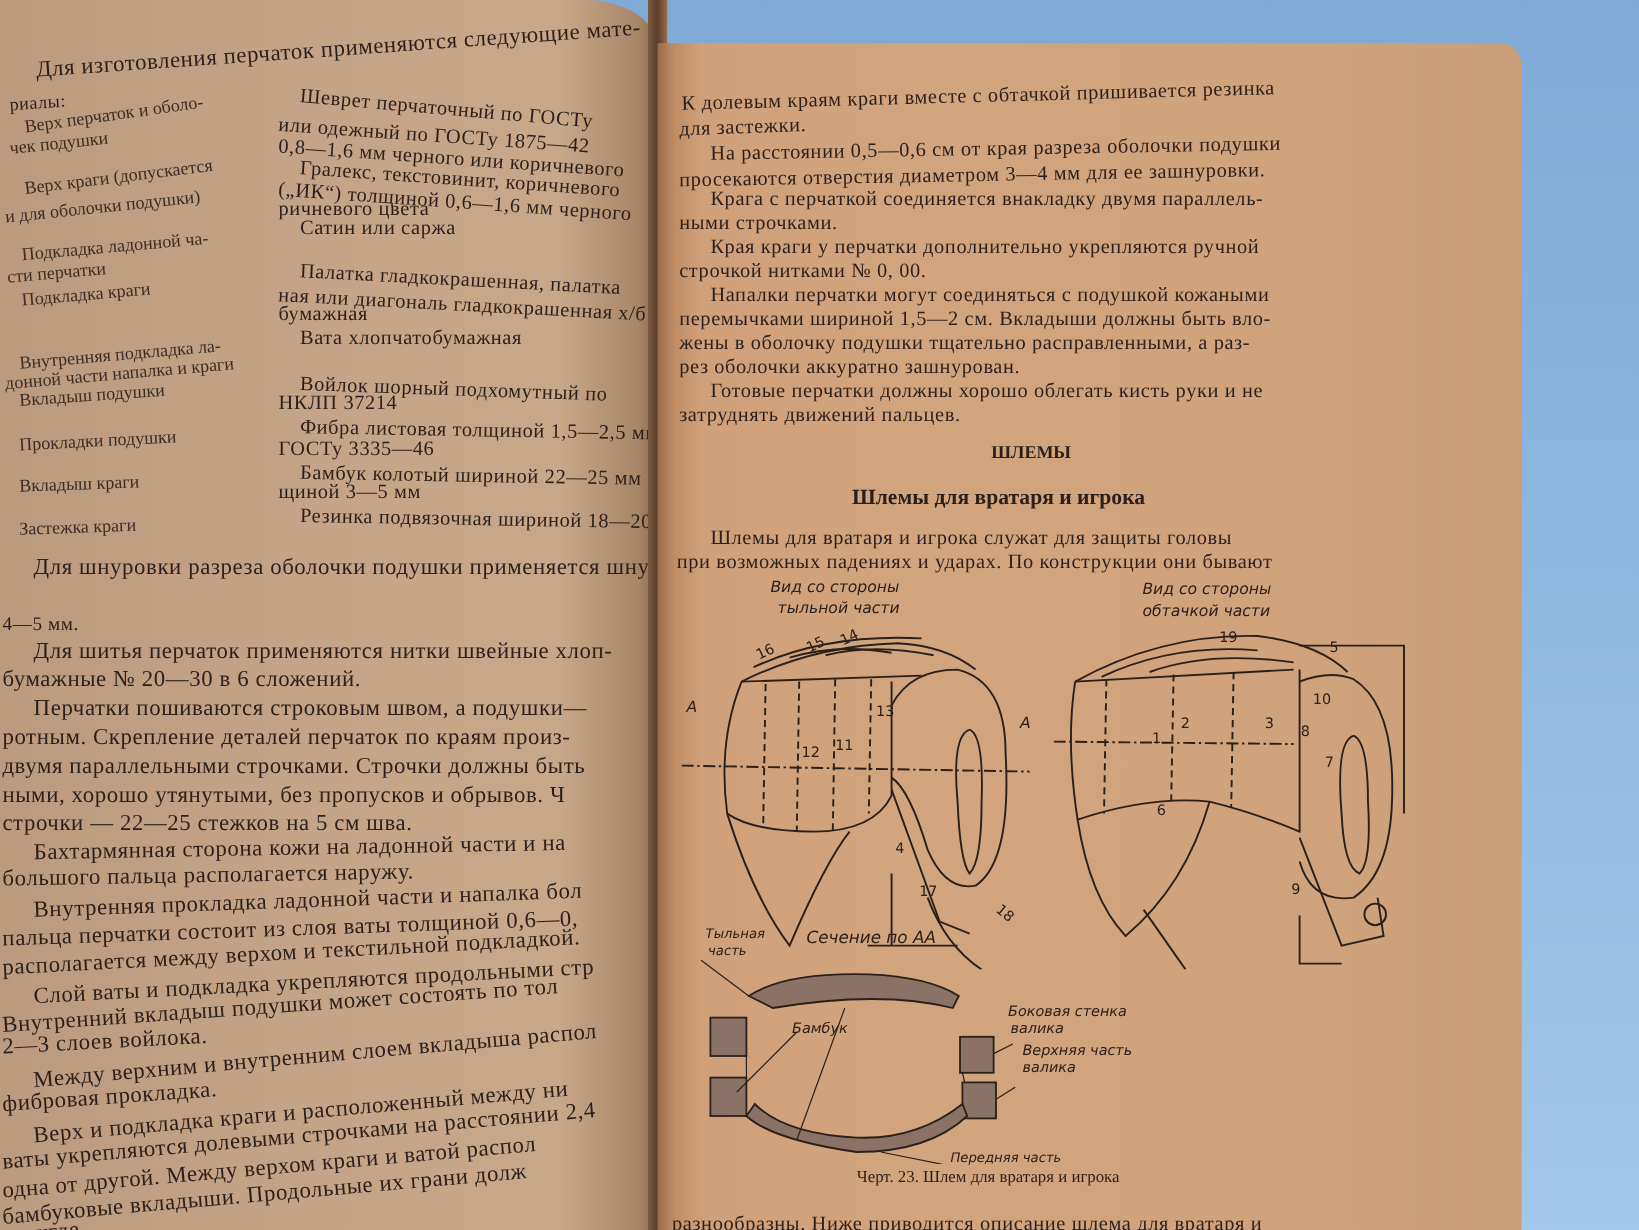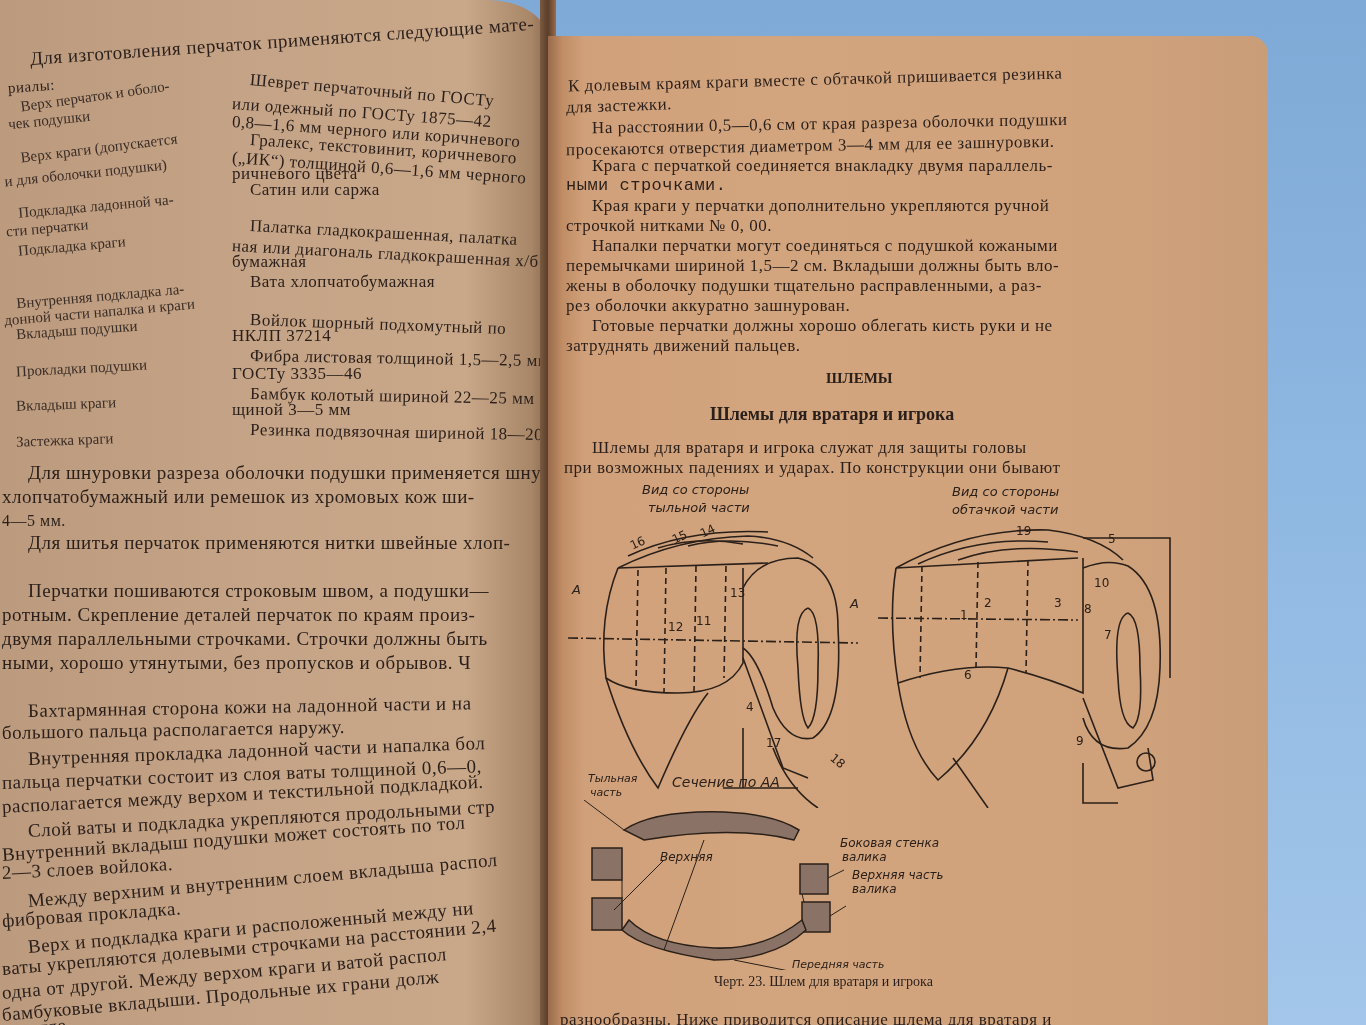--- a/index.html
+++ b/index.html
@@ -68,27 +68,28 @@
   <div class="txt" style="left:250px;top:272px;font-size:17px;">Вата хлопчатобумажная</div>
   <div class="txt" style="left:250px;top:310px;font-size:17px;transform:rotate(2deg);">Войлок шорный подхомутный по</div>
   <div class="txt" style="left:232px;top:326px;font-size:17px;">НКЛП 37214</div>
   <div class="txt" style="left:250px;top:346px;font-size:17px;transform:rotate(1deg);">Фибра листовая толщиной 1,5—2,5 мм</div>
   <div class="txt" style="left:232px;top:364px;font-size:17px;">ГОСТу 3335—46</div>
   <div class="txt" style="left:250px;top:384px;font-size:17px;transform:rotate(1deg);">Бамбук колотый шириной 22—25 мм</div>
   <div class="txt" style="left:232px;top:400px;font-size:17px;">щиной 3—5 мм</div>
   <div class="txt" style="left:250px;top:420px;font-size:17px;transform:rotate(1deg);">Резинка подвязочная шириной 18—20</div>
 
   <div class="txt" style="left:28px;top:462px;">Для шнуровки разреза оболочки подушки применяется шнур</div>
-  <div class="txt" style="left:2px;top:486px;">хлопчатобумажный или ремешок из хромовых кож ши-</div>
   <div class="txt" style="left:2px;top:512px;font-size:16px;">4—5 мм.</div>
   <div class="txt" style="left:28px;top:532px;">Для шитья перчаток применяются нитки швейные хлоп-</div>
+  <div class="txt" style="left:2px;top:556px;">бумажные № 20—30 в 6 сложений.</div>
   <div class="txt" style="left:28px;top:580px;">Перчатки пошиваются строковым швом, а подушки—</div>
   <div class="txt" style="left:2px;top:628px;">двумя параллельными строчками. Строчки должны быть</div>
   <div class="txt" style="left:2px;top:604px;">ротным. Скрепление деталей перчаток по краям произ-</div>
   <div class="txt" style="left:2px;top:652px;">ными, хорошо утянутыми, без пропусков и обрывов. Ч</div>
+  <div class="txt" style="left:2px;top:676px;">строчки — 22—25 стежков на 5 см шва.</div>
   <div class="txt" style="left:28px;top:700px;transform:rotate(-1deg);">Бахтармянная сторона кожи на ладонной части и на</div>
   <div class="txt" style="left:2px;top:722px;transform:rotate(-1deg);">большого пальца располагается наружу.</div>
   <div class="txt" style="left:28px;top:748px;transform:rotate(-2deg);">Внутренняя прокладка ладонной части и напалка бол</div>
   <div class="txt" style="left:2px;top:772px;transform:rotate(-2deg);">пальца перчатки состоит из слоя ваты толщиной 0,6—0,</div>
   <div class="txt" style="left:2px;top:796px;transform:rotate(-3deg);">располагается между верхом и текстильной подкладкой.</div>
   <div class="txt" style="left:28px;top:820px;transform:rotate(-3deg);">Слой ваты и подкладка укрепляются продольными стр</div>
   <div class="txt" style="left:2px;top:844px;transform:rotate(-4deg);">Внутренний вкладыш подушки может состоять по тол</div>
   <div class="txt" style="left:2px;top:862px;transform:rotate(-3deg);">2—3 слоев войлока.</div>
   <div class="txt" style="left:28px;top:890px;transform:rotate(-5deg);">Между верхним и внутренним слоем вкладыша распол</div>
   <div class="txt" style="left:2px;top:910px;transform:rotate(-4deg);">фибровая прокладка.</div>
@@ -100,21 +101,21 @@
 </div>
 
 <div class="gutter"></div>
 
 <div class="page-right r">
   <div class="txt" style="left:20px;top:34px;transform:rotate(-1.5deg);">К долевым краям краги вместе с обтачкой пришивается резинка</div>
   <div class="txt" style="left:18px;top:60px;transform:rotate(-2deg);">для застежки.</div>
   <div class="txt" style="left:44px;top:78px;transform:rotate(-1deg);">На расстоянии 0,5—0,6 см от края разреза оболочки подушки</div>
   <div class="txt" style="left:18px;top:100px;transform:rotate(-1deg);">просекаются отверстия диаметром 3—4 мм для ее зашнуровки.</div>
   <div class="txt" style="left:44px;top:120px;">Крага с перчаткой соединяется внакладку двумя параллель-</div>
-  <div class="txt" style="left:18px;top:140px;font-family:Liberation Mono, monospace;">ными строчками.</div>
+  <div class="txt" style="left:18px;top:140px;">ными строчками.</div>
   <div class="txt" style="left:44px;top:160px;">Края краги у перчатки дополнительно укрепляются ручной</div>
   <div class="txt" style="left:18px;top:180px;">строчкой нитками № 0, 00.</div>
   <div class="txt" style="left:44px;top:200px;font-family:Liberation Serif, serif;">Напалки перчатки могут соединяться с подушкой кожаными</div>
   <div class="txt" style="left:18px;top:220px;">перемычками шириной 1,5—2 см. Вкладыши должны быть вло-</div>
   <div class="txt" style="left:18px;top:240px;">жены в оболочку подушки тщательно расправленными, а раз-</div>
   <div class="txt" style="left:18px;top:260px;">рез оболочки аккуратно зашнурован.</div>
   <div class="txt" style="left:44px;top:280px;">Готовые перчатки должны хорошо облегать кисть руки и не</div>
   <div class="txt" style="left:18px;top:300px;">затруднять движений пальцев.</div>
 
   <div class="heading" style="left:278px;top:334px;font-size:15px;">ШЛЕМЫ</div>
@@ -193,21 +194,21 @@
   <div class="num" style="left:436px;top:560px;">2</div>
   <div class="num" style="left:506px;top:560px;">3</div>
   <div class="num" style="left:536px;top:566px;">8</div>
   <div class="num" style="left:556px;top:592px;">7</div>
   <div class="num" style="left:416px;top:632px;">6</div>
   <div class="num" style="left:528px;top:698px;">9</div>
 
   <div class="fig-label" style="left:124px;top:738px;font-size:14px;">Сечение по АА</div>
   <div class="fig-label" style="left:40px;top:736px;font-size:11px;">Тыльная</div>
   <div class="fig-label" style="left:42px;top:750px;font-size:11px;">часть</div>
-  <div class="fig-label" style="left:112px;top:814px;font-size:12px;">Верхняя</div>
+  <div class="fig-label" style="left:112px;top:814px;font-size:12px;">Бамбук</div>
   <div class="fig-label" style="left:292px;top:800px;font-size:12px;">Боковая стенка</div>
   <div class="fig-label" style="left:294px;top:814px;font-size:12px;">валика</div>
   <div class="fig-label" style="left:304px;top:832px;font-size:12px;">Верхняя часть</div>
   <div class="fig-label" style="left:304px;top:846px;font-size:12px;">валика</div>
   <div class="fig-label" style="left:244px;top:922px;font-size:11px;">Передняя часть</div>
   <svg class="fig" style="left:36px;top:764px;" width="270" height="170" viewBox="0 0 270 170">
     <g stroke="#2b2019" stroke-width="1.5" fill="#8a7366">
       <path d="M40 30 Q 70 10 140 12 Q 190 14 215 30 L 210 40 Q 150 25 60 40 Z"></path>
       <rect x="8" y="48" width="30" height="32"></rect>
       <rect x="8" y="98" width="30" height="32"></rect>

